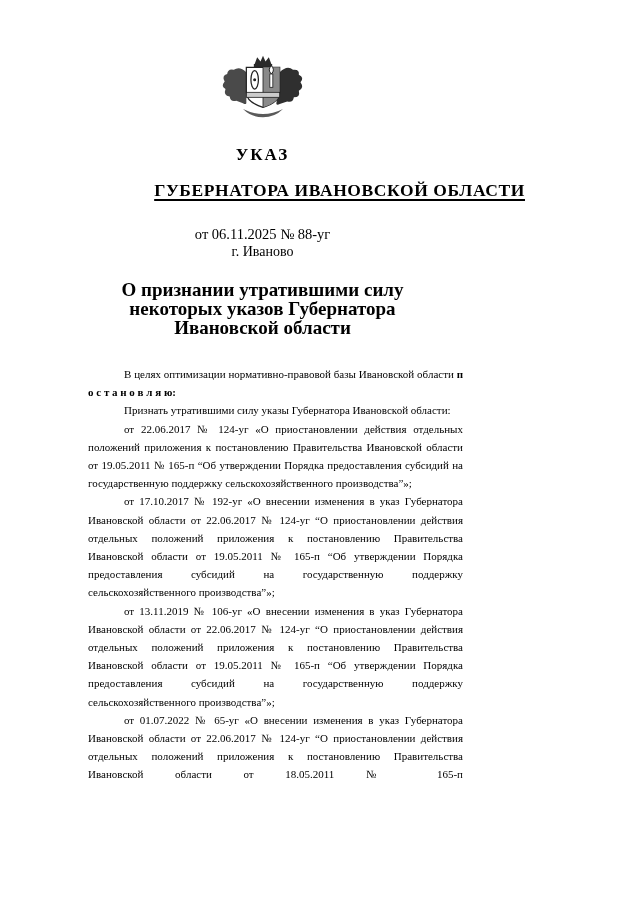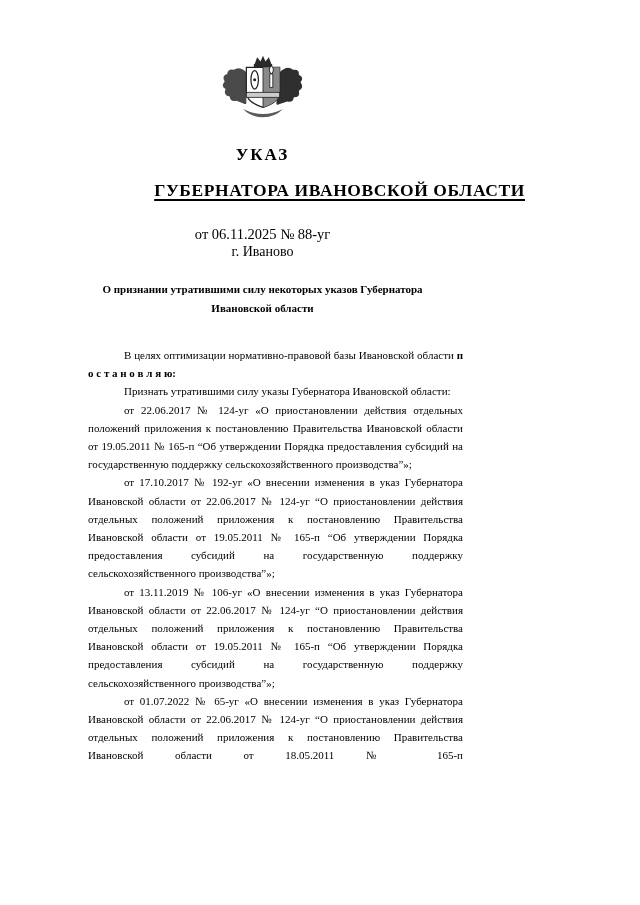--- a/index.html
+++ b/index.html
@@ -49,21 +49,21 @@
     line-height: 18px;
   }
   .place-line {
     text-align: center;
     font-size: 14px;
     line-height: 18px;
   }
   .subject {
     text-align: center;
     font-weight: bold;
-    font-size: 11px;
+    font-size: 19px;
     line-height: 19px;
     margin: 19px 95px 8px 95px;
   }
   .body-text {
     margin: 28px 62px 0 88px;
     font-size: 11px;
     line-height: 18.2px;
     text-align: justify;
   }
   .body-text p {

